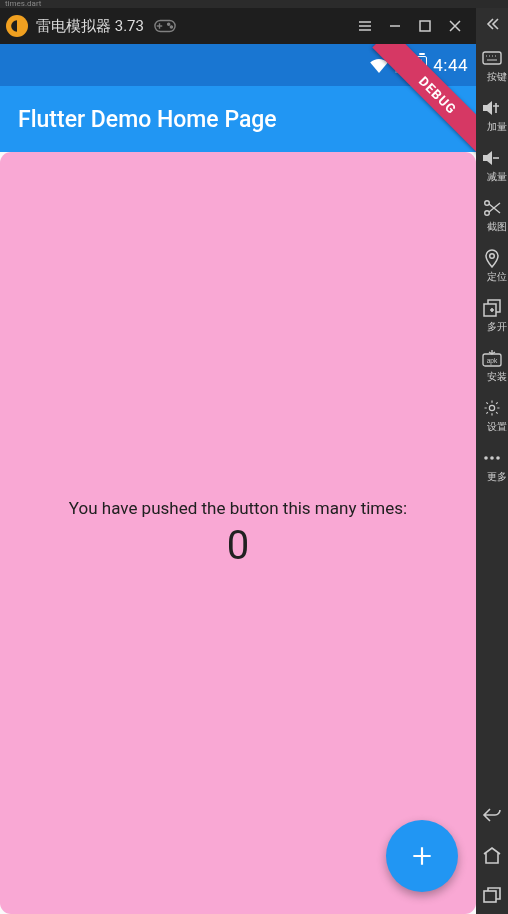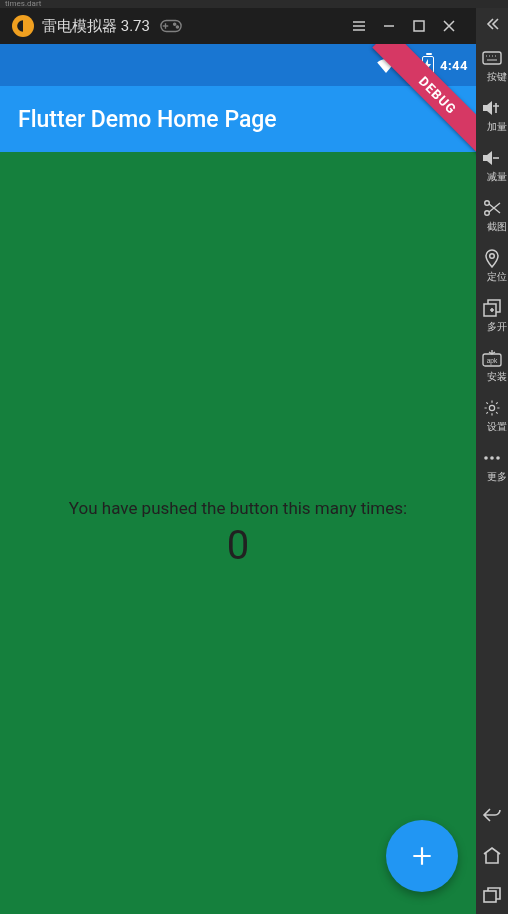--- a/index.html
+++ b/index.html
@@ -28,21 +28,21 @@
       width: 476px;
       height: 906px;
       display: flex;
       flex-direction: column;
     }
     .emu-titlebar {
       height: 36px;
       background: #1e1e1e;
       display: flex;
       align-items: center;
-      padding: 0 12px;
+      padding: 0 6px;
       color: #ddd;
       font-size: 15px;
     }
     .emu-logo {
       width: 22px; height: 22px;
       border-radius: 50%;
       background: #f0a020;
       display: flex; align-items: center; justify-content: center;
       margin-right: 8px;
       font-weight: bold; color: #1e1e1e; font-size: 12px;
@@ -67,40 +67,41 @@
       background: #1976d2;
       display: flex;
       align-items: center;
       justify-content: flex-end;
       padding: 0 8px;
       color: #fff;
       gap: 6px;
       font-size: 15px;
       position: relative;
     }
-    .statusbar .time { font-weight: 700; letter-spacing: .5px; font-size: 13px;}
+    .statusbar .time { font-weight: 400; letter-spacing: .5px; font-size: 17px;}
     .appbar {
       height: 66px;
       background: #2196f3;
       display: flex;
       align-items: center;
       padding: 6px 18px;
       color: #fff;
       font-size: 23px;
       font-weight: 500;
     }
     .body-area {
       position: absolute;
       left: 0; right: 0;
       top: 108px; bottom: 0;
-      background: #15803d;
+      background: #f9a8d4;
       display: flex;
       flex-direction: column;
       align-items: center;
       justify-content: center;
+      border-radius: 11px;
     }
     .pushed-label {
       font-size: 17px;
       color: #212121;
       margin-bottom: 4px;
     }
     .counter {
       font-size: 40px;
       color: #212121;
       font-weight: 400;

